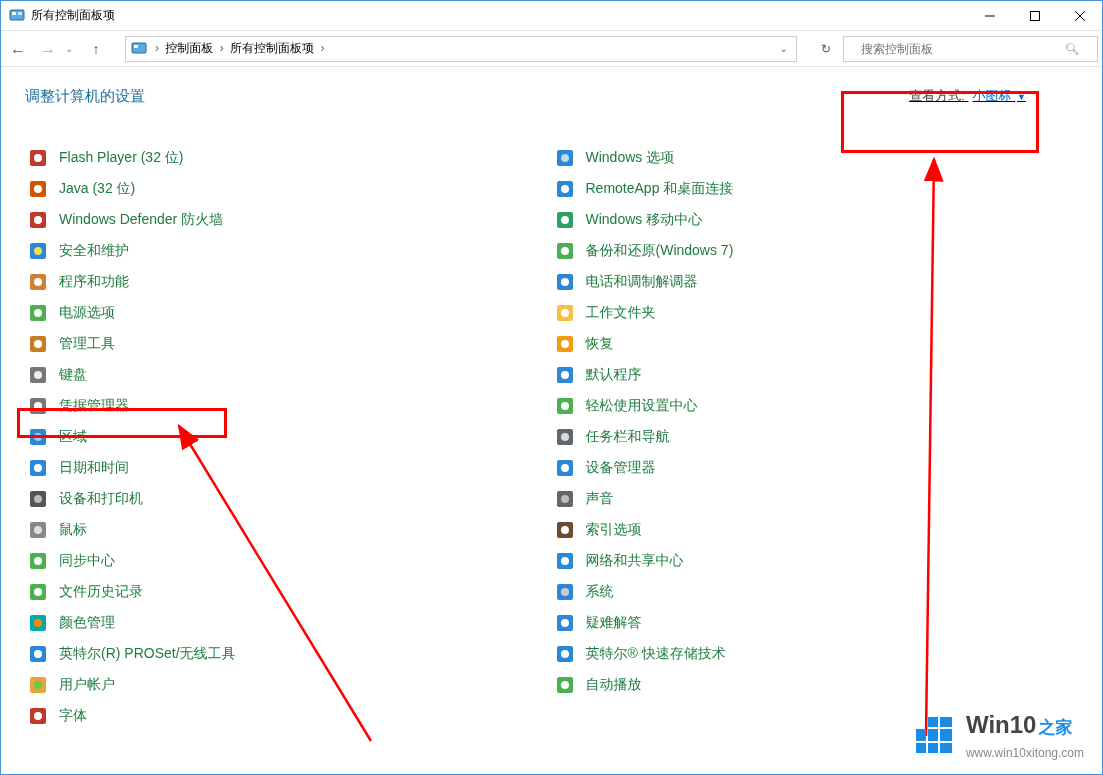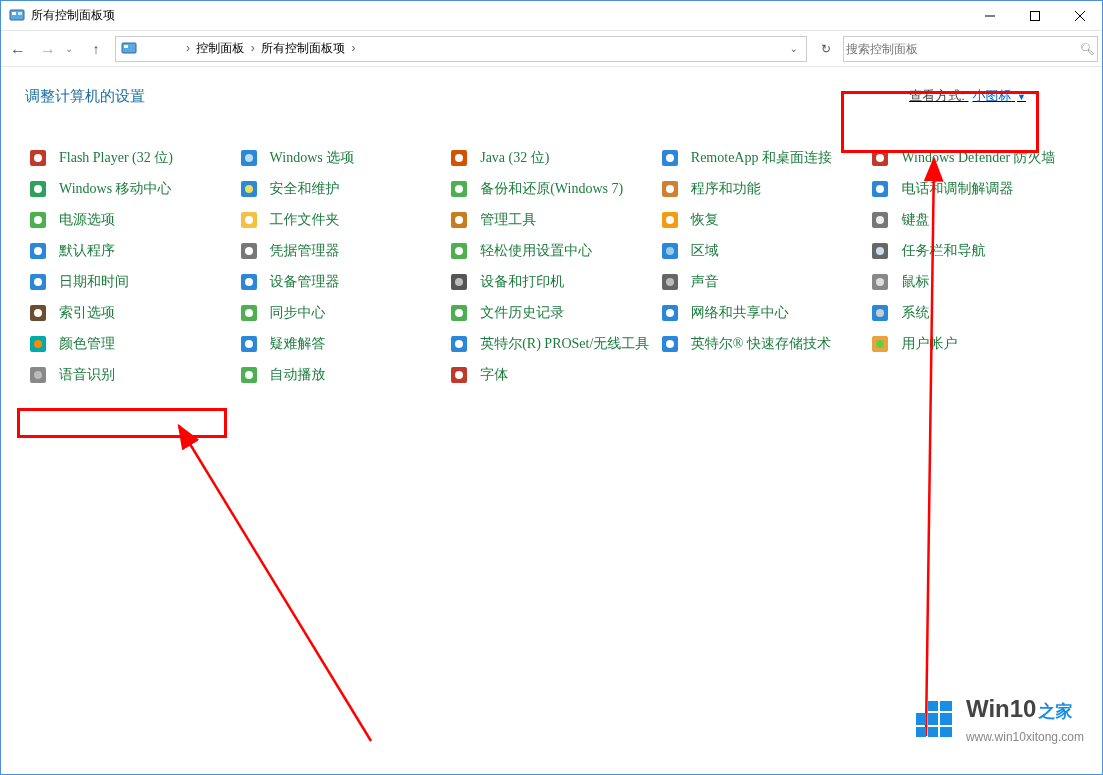--- a/index.html
+++ b/index.html
@@ -9,48 +9,48 @@
     .title-icon { width: 16px; height: 16px; margin-left: 8px; margin-right: 6px; display: inline-flex; align-items:center; justify-content:center;}
     .title-text { font-size: 12px; color: #000; flex: 1;}
     .win-controls { display: flex; height: 100%;}
     .win-btn { width: 45px; height: 30px; display: flex; align-items: center; justify-content: center; cursor: pointer; font-size: 10px;}
     
     .nav-bar { height: 36px; display: flex; align-items: center; padding: 0 4px; border-bottom: 1px solid #e5e5e5; gap: 4px;}
     .nav-arrow { width: 26px; height: 26px;  display: flex; align-items: center; justify-content: center; color: #555; font-size: 16px; cursor: pointer;}
     .nav-arrow.disabled { color: #aaa;}
     .history-drop { width: 14px; font-size: 10px; color: #888;}
     .nav-up { width: 26px; height: 26px; display: flex; align-items: center; justify-content: center; color: #555; font-size: 14px;}
-    .addr-box { flex: 1; height: 26px; border: 1px solid #ccc; display: flex; align-items: center; padding: 0 4px; margin: 0 2px; gap: 41px;}
+    .addr-box { flex: 1; height: 26px; border: 1px solid #ccc; display: flex; align-items: center; padding: 0 4px; margin: 0 12px;}
     .addr-icon { width: 18px; height: 18px;display:inline-flex;align-items:center;justify-content:center;}
     .breadcrumb { margin-left: 4px; font-size: 12px;}
     .breadcrumb span.sep { color: #666; margin: 0 3px;}
     .addr-dd { margin-left: auto; color: #666; font-size: 10px; padding:0 4px;}
     .refresh-btn { width: 26px; height: 26px; display: flex; align-items: center; justify-content: center; color: #555;}
-    .search-box { width: 255px; height: 26px; border: 1px solid #ccc; display: flex; align-items: center; padding: 0 2px;}
+    .search-box { width: 255px; height: 26px; border: 1px solid #ccc; display: flex; align-items: center; padding: 0 17px;}
     .search-input { flex: 1; border: none; outline: none; font-size: 12px; color: #888; font-family: inherit;}
     .search-icon{ color:#888;}
     
     .content { padding: 20px 24px;}
     .header-row { display: flex; align-items: baseline; margin-bottom: 36px; position: relative;}
     .page-title { font-size: 15px; color: #1e6e9e; font-weight: normal;}
     .view-sel { position: absolute; right: 52px; top: 0; font-size: 13px; text-decoration: underline;}
     .view-label { color: #444;}
     .view-value { color: #0066cc; margin-left: 4px;}
     .view-chevron { color: #0066cc; font-size: 9px; margin-left: 2px;}
     
-    .items-grid { display: grid; grid-template-columns: repeat(5, 1fr);  font-family: Liberation Serif, serif;}
+    .items-grid { display: grid; grid-template-columns: repeat(2, 1fr); }
     .cp-item { display: flex; align-items: center; height: 31px; cursor: pointer; padding: 2px 4px;}
     .cp-icon { width: 18px; height: 18px; margin-right: 12px; flex-shrink: 0; display:inline-flex; align-items:center; justify-content:center;}
     .cp-label { font-size: 14px; color: #1d7c3e;}
     
     
     .annot-box { position: absolute; border: 3px solid #ff0000; pointer-events: none;}
     .arrow-line { position: absolute; pointer-events: none;}
     
-    .watermark { position: absolute; right: 18px; bottom: 30px; text-align: center; display:flex; align-items:flex-end; gap:10px;}
+    .watermark { position: absolute; right: 18px; bottom: 14px; text-align: center; display:flex; align-items:flex-end; gap:10px;}
     .wm-text{ display:flex; flex-direction:column; align-items:flex-start;}
     .wm-main { font-size: 24px; font-weight: bold; color: #444; line-height:1;}
     .wm-zj { color: #198de6; font-size: 17px; margin-left: 2px;}
     .wm-url { font-size: 12px; color: #888; margin-top:9px;}
   </style>
 </head>
 <body>
 
 <div class="title-bar">
   <span class="title-icon">
@@ -358,34 +358,34 @@
           <svg width="18" height="18" viewBox="0 0 18 18">
             <rect x="1" y="1" width="16" height="16" rx="2" fill="#4caf50"></rect>
             <circle cx="9" cy="9" r="4" fill="#fff"></circle>
           </svg>
         </span>
         <span class="cp-label">同步中心</span>
       </div>
       <div class="cp-item">
         <span class="cp-icon">
           <svg width="18" height="18" viewBox="0 0 18 18">
+            <rect x="1" y="1" width="16" height="16" rx="2" fill="#2b88d8"></rect>
+            <circle cx="9" cy="9" r="4" fill="#fff"></circle>
+          </svg>
+        </span>
+        <span class="cp-label">网络和共享中心</span>
+      </div>
+      <div class="cp-item">
+        <span class="cp-icon">
+          <svg width="18" height="18" viewBox="0 0 18 18">
             <rect x="1" y="1" width="16" height="16" rx="2" fill="#4caf50"></rect>
             <circle cx="9" cy="9" r="4" fill="#fff"></circle>
           </svg>
         </span>
         <span class="cp-label">文件历史记录</span>
-      </div>
-      <div class="cp-item">
-        <span class="cp-icon">
-          <svg width="18" height="18" viewBox="0 0 18 18">
-            <rect x="1" y="1" width="16" height="16" rx="2" fill="#2b88d8"></rect>
-            <circle cx="9" cy="9" r="4" fill="#fff"></circle>
-          </svg>
-        </span>
-        <span class="cp-label">网络和共享中心</span>
       </div>
       <div class="cp-item">
         <span class="cp-icon">
           <svg width="18" height="18" viewBox="0 0 18 18">
             <rect x="1" y="1" width="16" height="16" rx="2" fill="#2b88d8"></rect>
             <circle cx="9" cy="9" r="4" fill="#ccc"></circle>
           </svg>
         </span>
         <span class="cp-label">系统</span>
       </div>
@@ -426,29 +426,20 @@
         <span class="cp-label">英特尔® 快速存储技术</span>
       </div>
       <div class="cp-item">
         <span class="cp-icon">
           <svg width="18" height="18" viewBox="0 0 18 18">
             <rect x="1" y="1" width="16" height="16" rx="2" fill="#e8a33d"></rect>
             <circle cx="9" cy="9" r="4" fill="#6c4"></circle>
           </svg>
         </span>
         <span class="cp-label">用户帐户</span>
-      </div>
-      <div class="cp-item">
-        <span class="cp-icon">
-          <svg width="18" height="18" viewBox="0 0 18 18">
-            <rect x="1" y="1" width="16" height="16" rx="2" fill="#888"></rect>
-            <circle cx="9" cy="9" r="4" fill="#bbb"></circle>
-          </svg>
-        </span>
-        <span class="cp-label">语音识别</span>
       </div>
       <div class="cp-item">
         <span class="cp-icon">
           <svg width="18" height="18" viewBox="0 0 18 18">
             <rect x="1" y="1" width="16" height="16" rx="2" fill="#4caf50"></rect>
             <circle cx="9" cy="9" r="4" fill="#fff"></circle>
           </svg>
         </span>
         <span class="cp-label">自动播放</span>
       </div>

